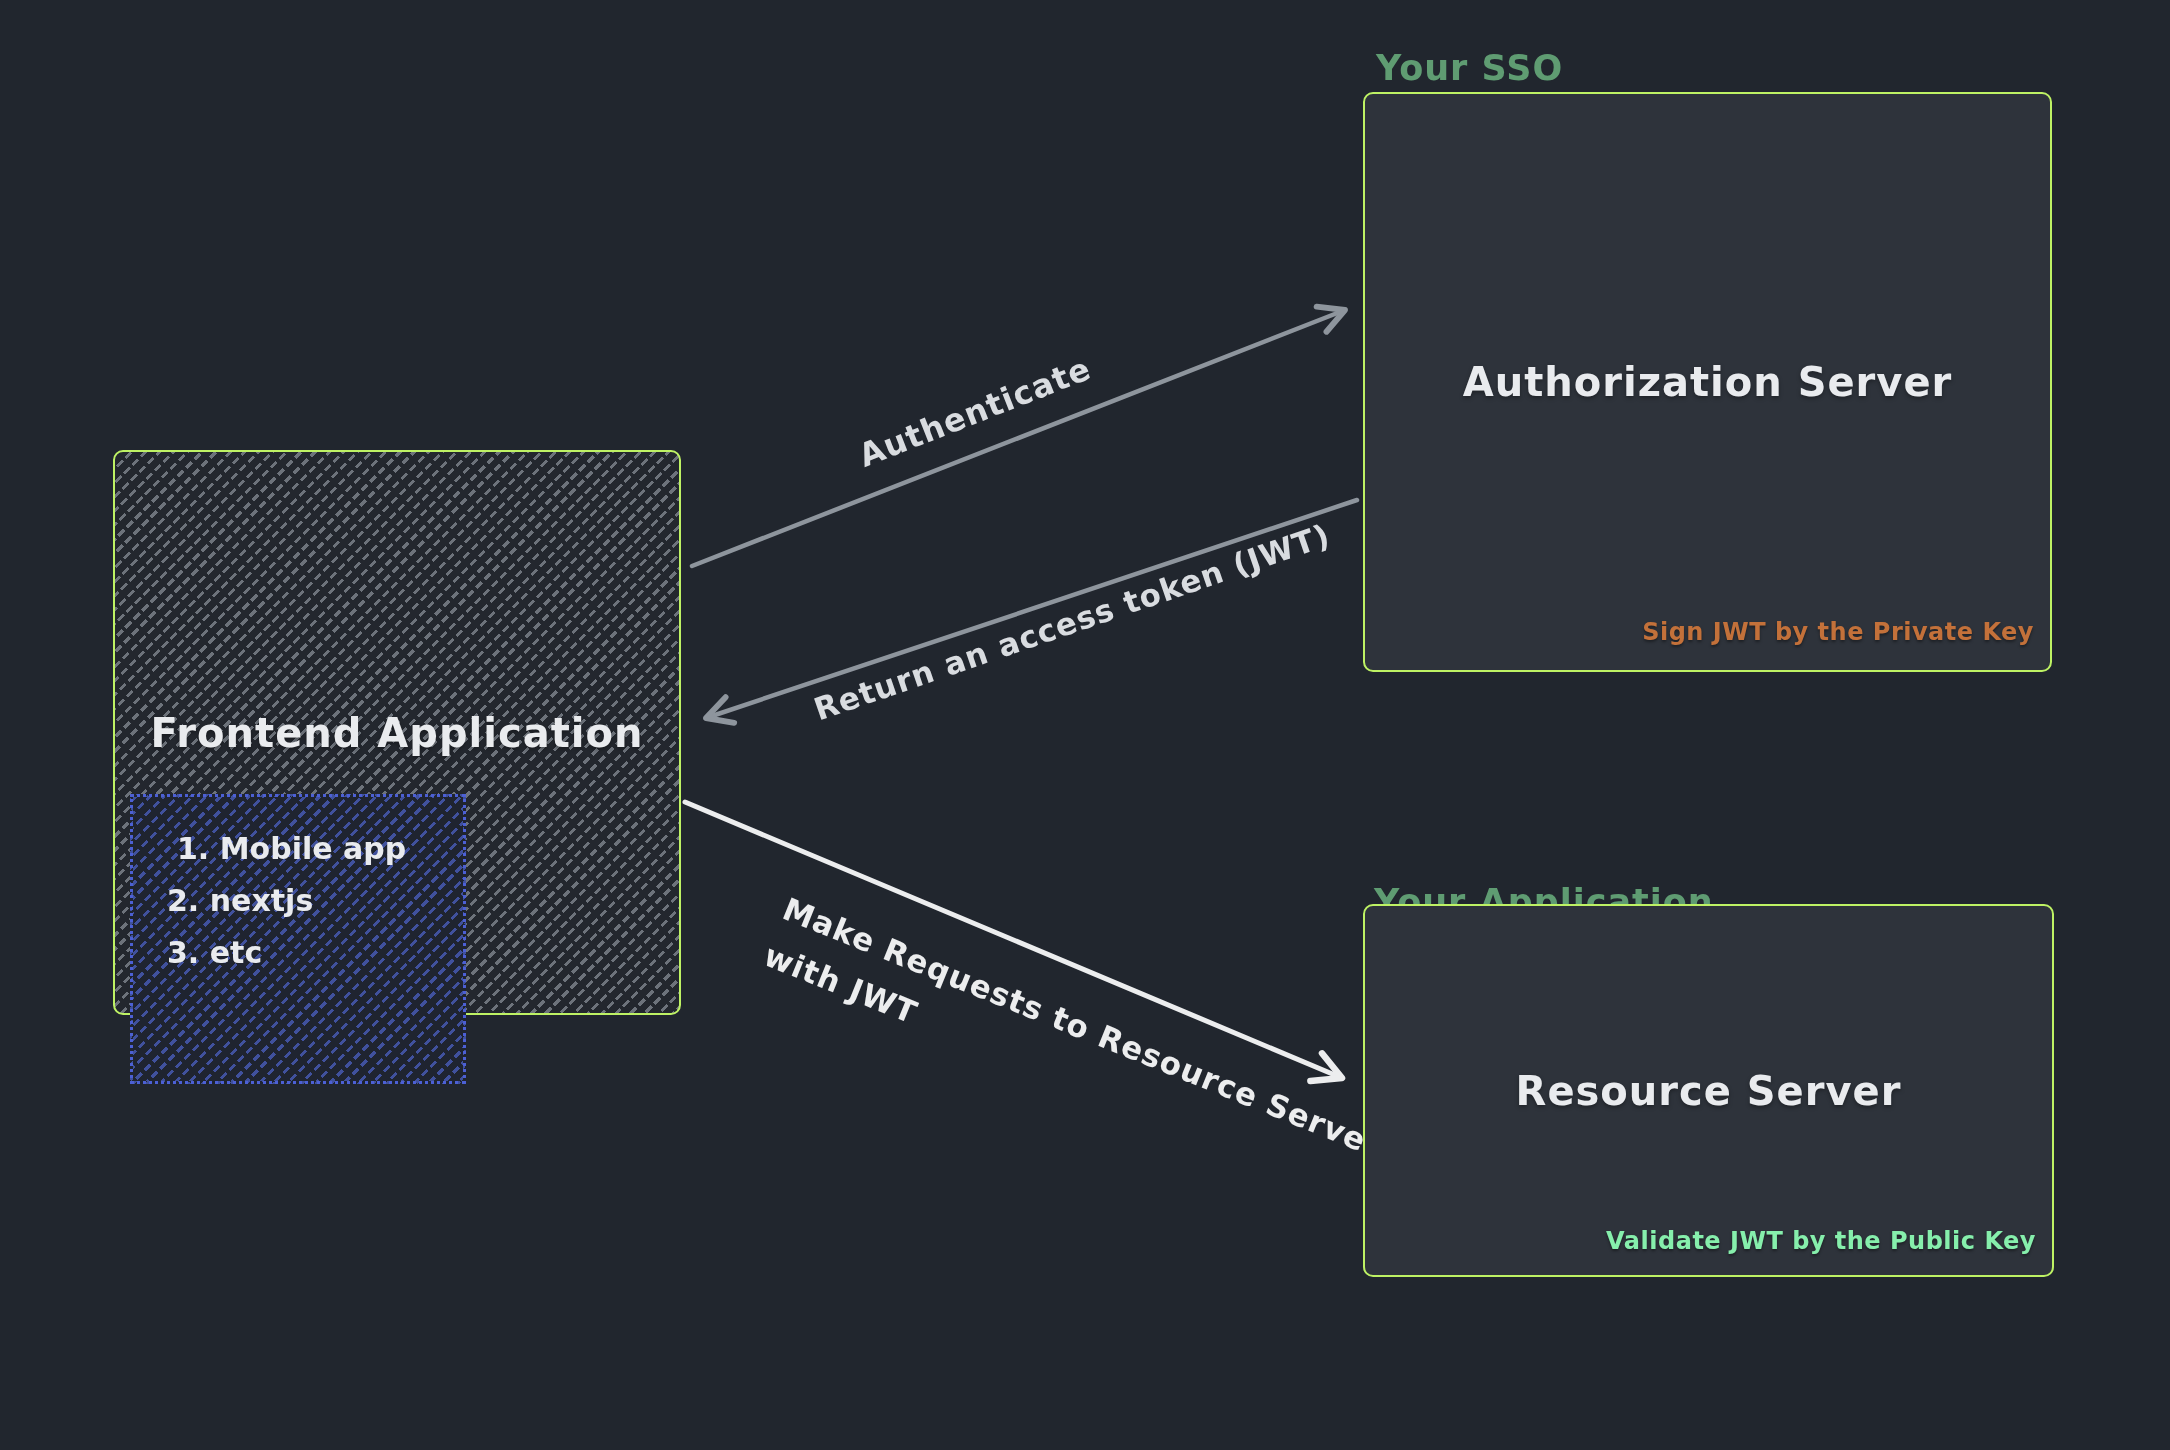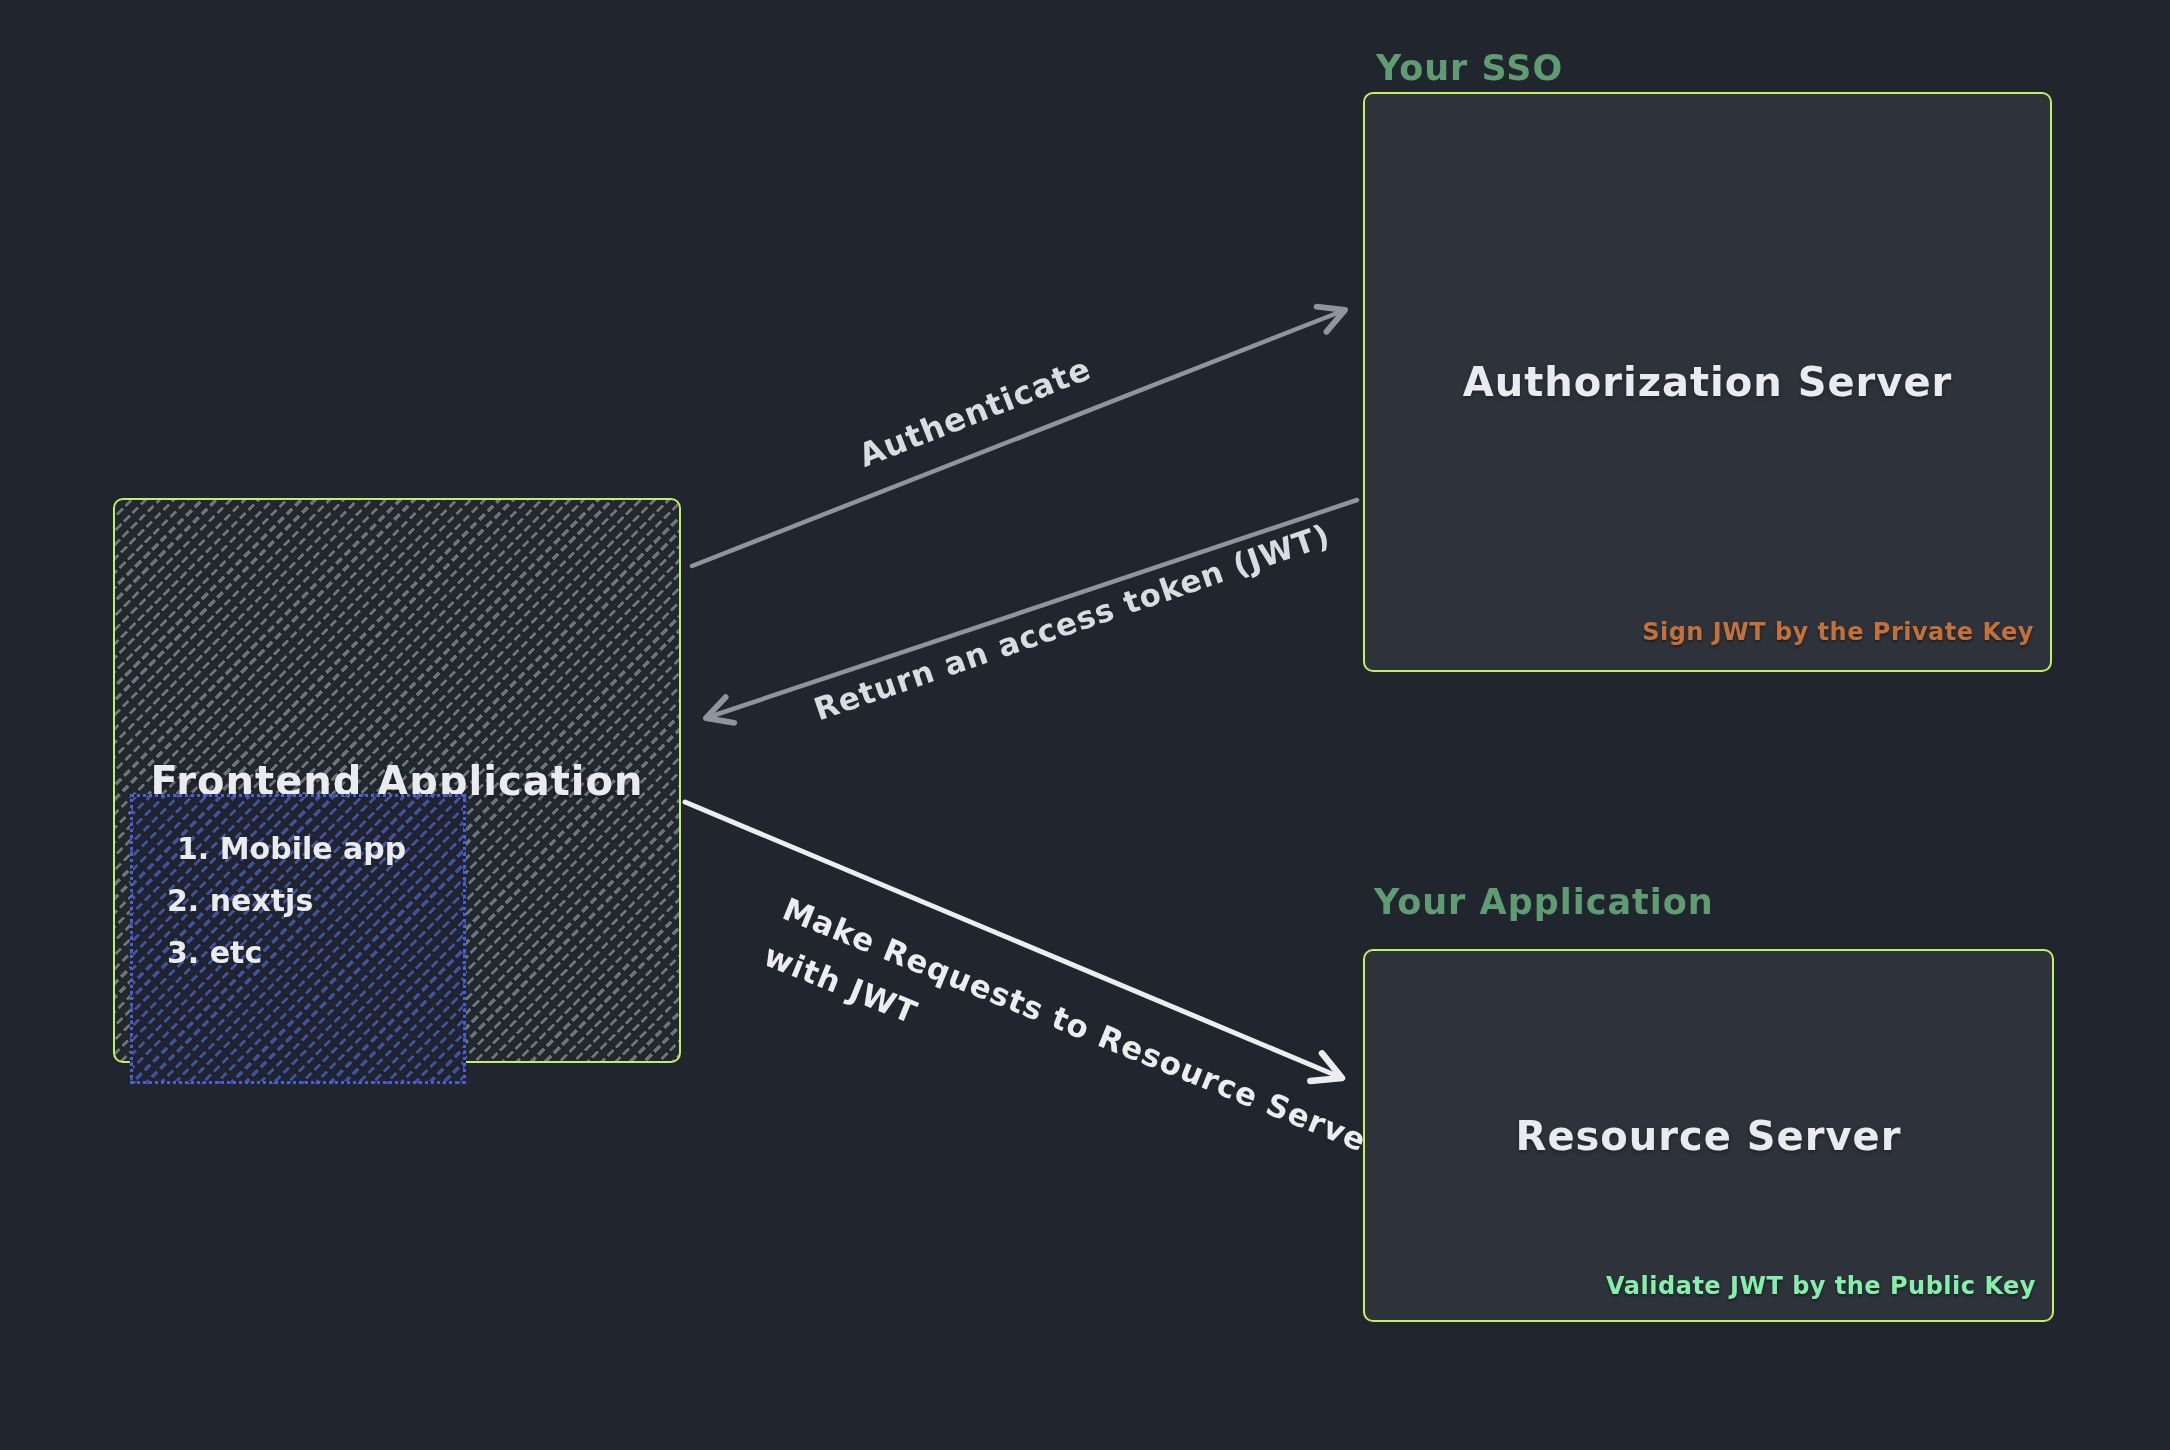--- a/index.html
+++ b/index.html
@@ -31,29 +31,28 @@
     white-space: nowrap;
   }
 
   #frontend-box {
     left: 113px; top: 450px; width: 568px; height: 565px;
     display: flex; align-items: center; justify-content: center;
     background-color: #23272e;
     background-image:
       repeating-linear-gradient(45deg, #23272e 0 4px, transparent 4px 12px),
       repeating-linear-gradient(135deg, rgba(158,165,174,0.60) 0 3px, transparent 3px 10px);
-    margin-top: 48px;
   }
 
   #auth-box {
     left: 1363px; top: 92px; width: 689px; height: 580px;
     display: flex; align-items: center; justify-content: center;
   }
   #resource-box {
-    left: 1363px; top: 949px; width: 691px; height: 373px;
+    left: 1363px; top: 904px; width: 691px; height: 373px;
     display: flex; flex-direction: column; align-items: center; justify-content: center;
     text-align: center;
   }
   #resource-box .node-title { line-height: 58px; }
 
   .node-subtitle {
     position: absolute;
     font-size: 24px;
     font-weight: bold;
     letter-spacing: 0.5px;

